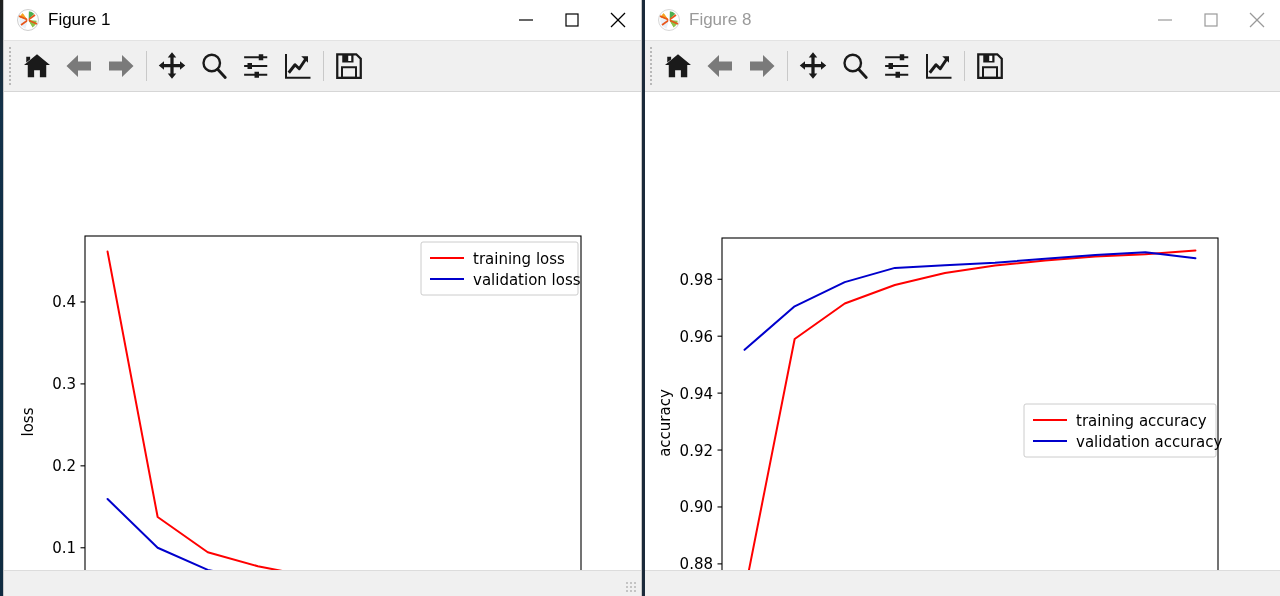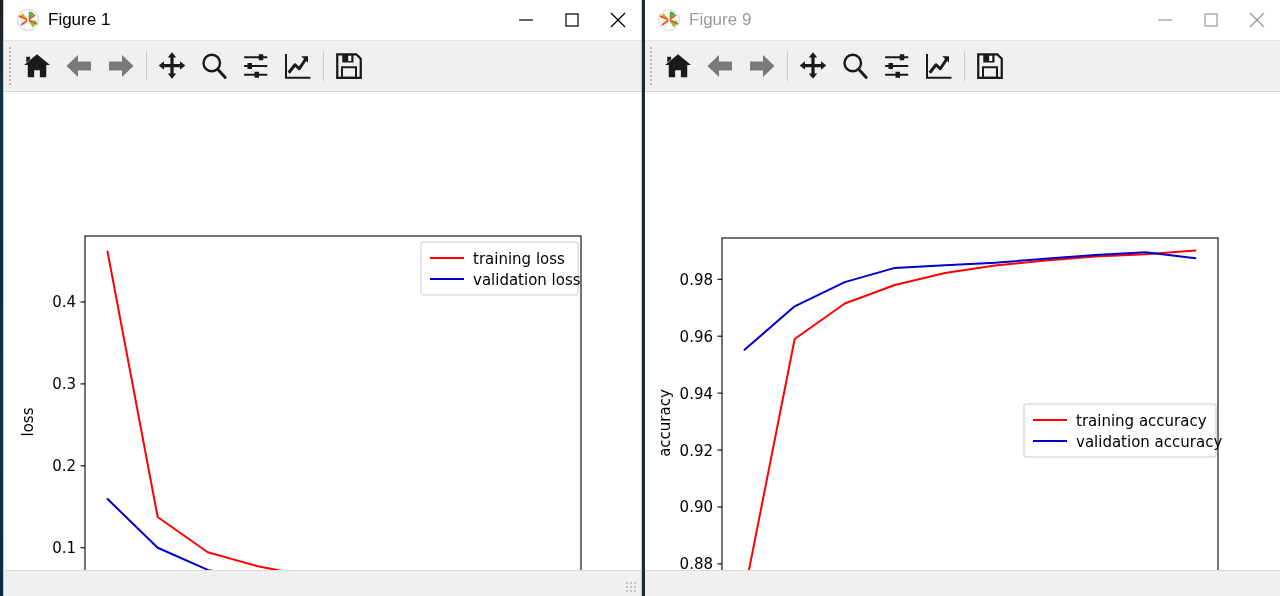--- a/index.html
+++ b/index.html
@@ -210,21 +210,21 @@
             <path d="M0 0 L6.4 -6.0 A8.8 8.8 0 0 1 8.7 0.8 Z" fill="#ffffff"></path>
             <path d="M0 0 L8.7 0.8 A8.8 8.8 0 0 1 4.4 7.6 Z" fill="#8bc34a"></path>
             <path d="M0 0 L4.4 7.6 A8.8 8.8 0 0 1 -2.6 8.4 Z" fill="#ffffff"></path>
             <path d="M0 0 L-2.6 8.4 A8.8 8.8 0 0 1 -8.5 -2.2 Z" fill="#e8f0f8"></path>
             <path d="M-9 -4 L9 4" stroke="#e8561a" stroke-width="1.7"></path>
             <path d="M-7 5 L7 -5" stroke="#e8561a" stroke-width="1.7"></path>
             <path d="M0 -9 L0 9" stroke="#ffffff" stroke-width="1.3"></path>
           </g>
         </svg>
       </span>
-      <span class="title-text">Figure 9</span>
+      <span class="title-text">Figure 8</span>
       <div class="wbtns">
         <div class="wbtn">
           <svg width="22" height="22" viewBox="0 0 22 22">
               <line class="g" x1="4" y1="11" x2="18" y2="11" stroke-width="1.2"></line>
             </svg>
         </div>
         <div class="wbtn">
           <svg width="22" height="22" viewBox="0 0 22 22">
               <rect class="g" x="5" y="5" width="12" height="12" fill="none" stroke-width="1.2"></rect>
             </svg>

